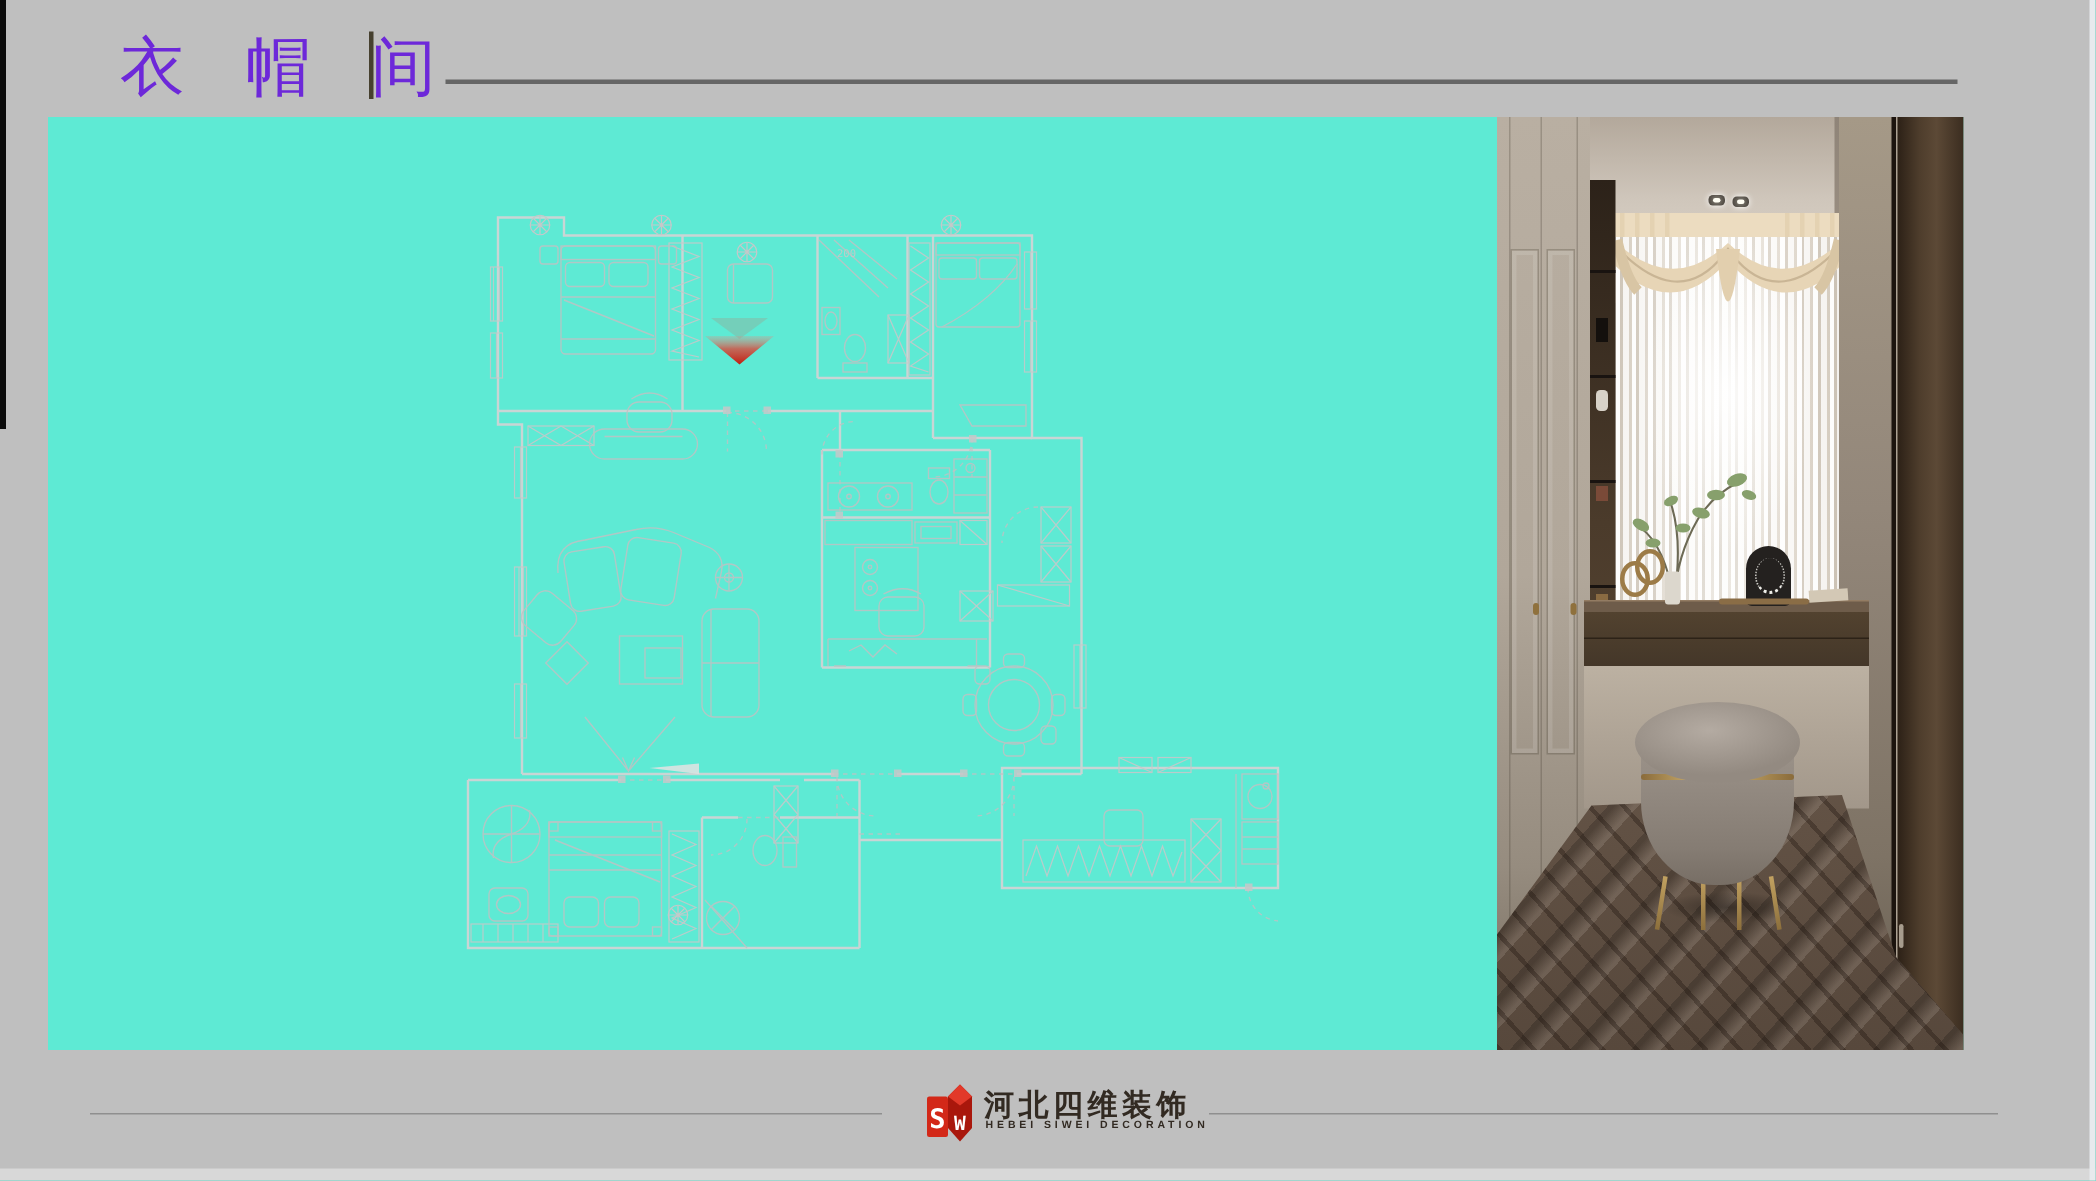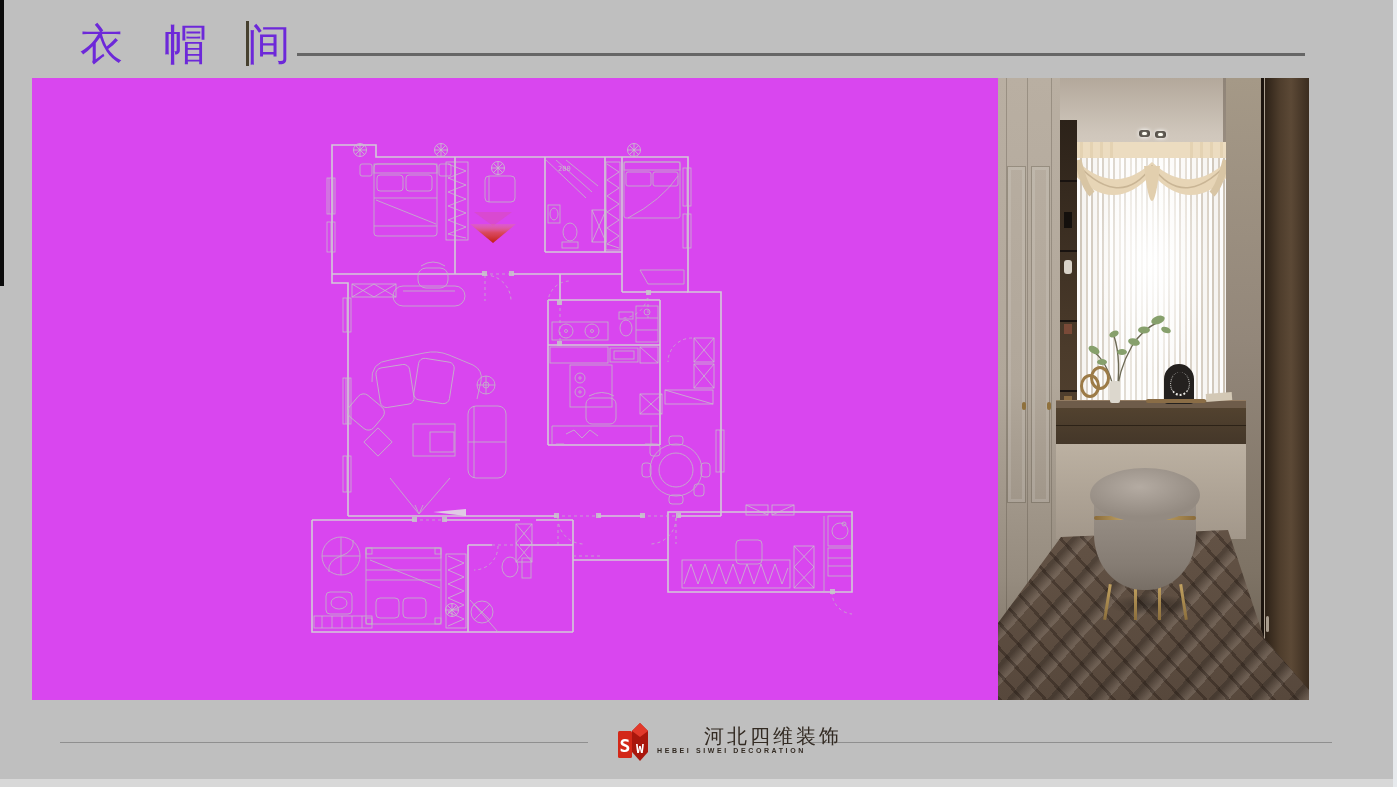--- a/index.html
+++ b/index.html
@@ -8,21 +8,21 @@
   .abs{position:absolute;}
 
   
   #left-black-strip{left:0;top:0;width:4px;height:286px;background:#0b0b0b;}
   #page-title{left:80px;top:16px;font-family:"Liberation Serif","DejaVu Serif",serif;
       font-size:43px;color:#6d28d9;letter-spacing:15px;font-weight:400;}
   #title-divider{left:246px;top:21px;width:3px;height:45px;background:#46402f;}
   #top-rule{left:297px;top:53px;width:1008px;height:3px;background:#666;}
 
   
-  #main-panel{left:32px;top:78px;width:1277px;height:622px;background:#d946ef;}
+  #main-panel{left:32px;top:78px;width:1277px;height:622px;background:#5eead4;}
 
   
   #photo{left:966px;top:0;width:311px;height:622px;overflow:hidden;background:#8d8276;}
   .ceiling{left:60px;top:0;width:210px;height:78px;
      background:linear-gradient(180deg,#b3a89b,#cfc6bb 70%,#d6cdc2);}
   .ceiling-r{left:225px;top:0;width:45px;height:80px;background:linear-gradient(180deg,#8f8478,#9a8e81);}
   .cove{left:62px;top:66px;width:206px;height:58px;
      background:radial-gradient(60% 100% at 50% 100%,#ecd0a4 0%,#e3c49a 45%,rgba(200,170,130,0) 100%);}
   .spot{width:11px;height:7px;border-radius:3px;background:#4a443d;box-shadow:0 0 4px #fff;}
   .spot i{display:block;margin:2px auto 0;width:5px;height:3px;border-radius:2px;background:#fffef4;box-shadow:0 0 5px #ffe;}
@@ -73,21 +73,21 @@
   .bust{left:166px;top:286px;width:30px;height:40px;border-radius:15px 15px 4px 4px;background:#24211f;}
   .necklace{left:172px;top:294px;width:18px;height:22px;border-radius:50%;
      border-bottom:2px dotted #efeee9;border-left:1px dotted #cfcec9;border-right:1px dotted #cfcec9;border-top:none;}
   .tray{left:148px;top:321px;width:60px;height:4px;background:#8a6d46;border-radius:2px;}
   .vbox{left:208px;top:315px;width:26px;height:8px;background:#d3c8b5;transform:rotate(-4deg);}
   .vase{left:112px;top:303px;width:10px;height:22px;background:#dcd7cd;border-radius:2px;}
   .knot{border:3px solid #9c7b47;border-radius:50%;width:14px;height:18px;background:none;}
 
   
   .footer-line{top:742px;height:1px;background:#8f8f8f;}
-  #footer-cn{left:656px;top:723px;font-size:20px;font-weight:normal;color:#322a22;letter-spacing:3px;margin-left:48px;}
+  #footer-cn{left:656px;top:723px;font-size:20px;font-weight:bold;color:#322a22;letter-spacing:3px;}
   #footer-en{left:657px;top:747px;font-size:7px;font-weight:bold;color:#322a22;letter-spacing:2.6px;}
   #bottom-strip{left:0;top:779px;width:1397px;height:8px;background:#d8d8d8;}
   #right-strip{left:1393px;top:0;width:4px;height:787px;background:#e7eaed;}
 
   svg text{font-family:"DejaVu Sans Mono",monospace;}
 </style>
 </head>
 <body>
 
 <div class="abs" id="left-black-strip"></div>

